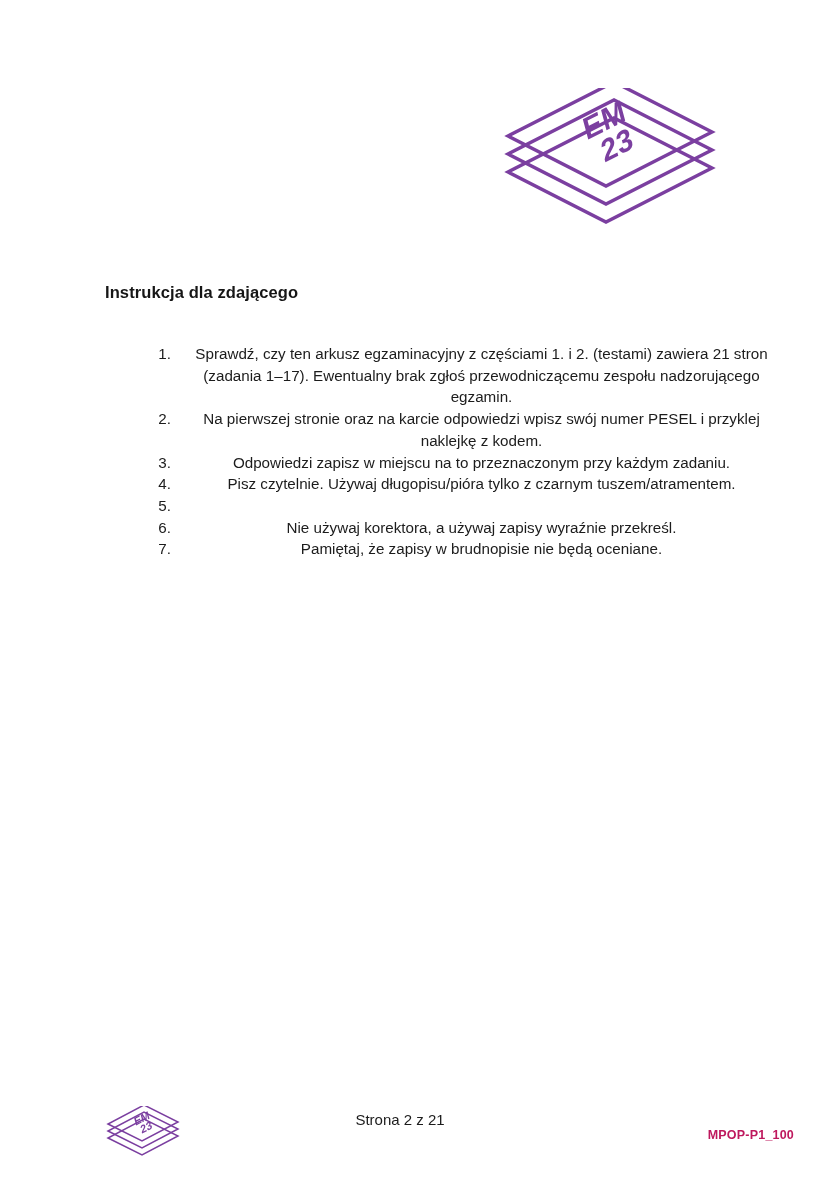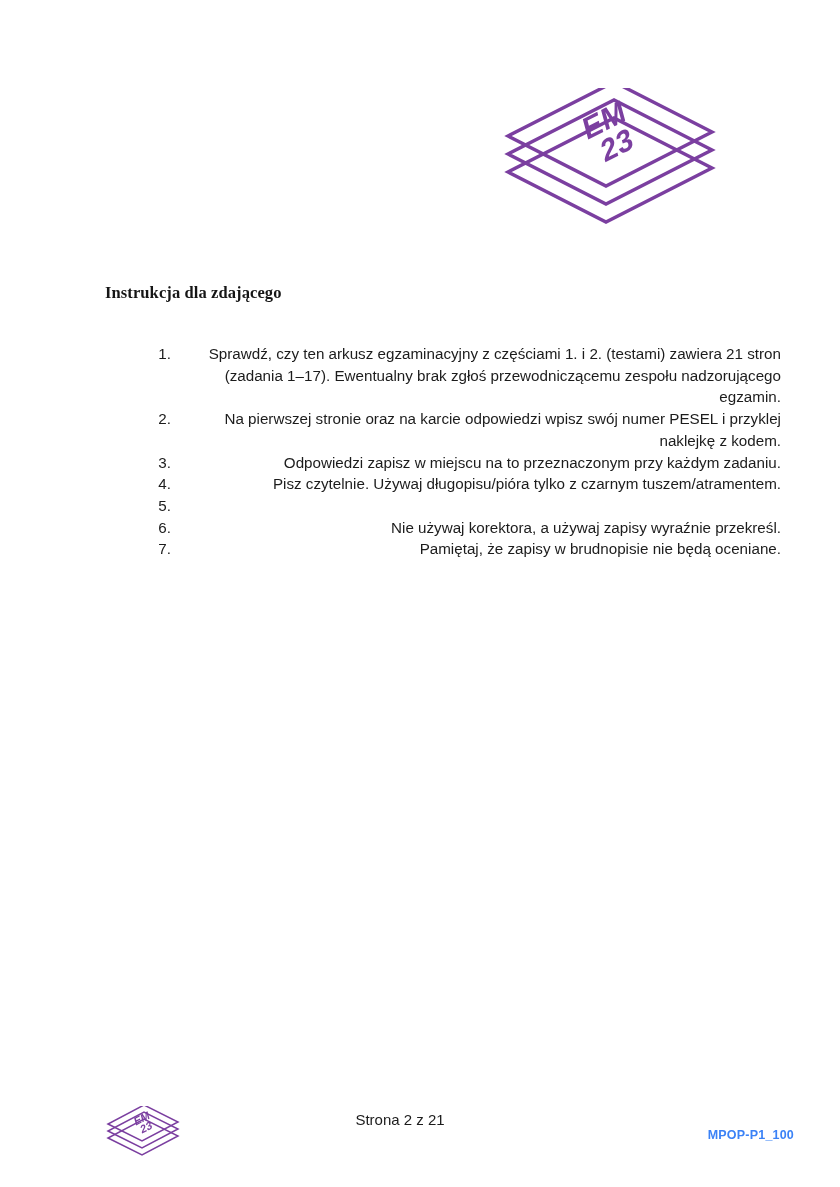--- a/index.html
+++ b/index.html
@@ -35,21 +35,20 @@
 
   
   .instruction-heading {
     position: absolute;
     left: 105px;
     top: 283px;
     font-size: 16.5px;
     font-weight: bold;
     letter-spacing: 0.1px;
     color: #161616;
-    font-family: Liberation Serif, serif;
   }
 
   .instruction-list {
     position: absolute;
     left: 105px;
     top: 327px;
     width: 636px;
   }
   .instruction-item {
     display: flex;
@@ -61,21 +60,21 @@
   }
   .item-number {
     flex: 0 0 auto;
     width: 26px;
     text-align: right;
     padding-right: 11px;
     white-space: nowrap;
   }
   .item-text {
     flex: 1 1 auto;
-    text-align: right;
+    text-align: center;
   }
   .item-text .sub-line {
     display: block;
   }
 
   
   .footer-logo {
     position: absolute;
     left: 104px;
     top: 1106px;
@@ -96,21 +95,21 @@
     font-size: 15px;
     color: #1c1c1c;
   }
   .footer-code {
     position: absolute;
     right: 46px;
     top: 1128px;
     font-size: 12.5px;
     font-weight: bold;
     letter-spacing: 0.2px;
-    color: #3b82f6;
+    color: #be185d;
   }
 </style>
 </head>
 <body>
 
 <div class="page">
 
   <div class="header-logo">
     <svg viewBox="0 0 220 142" xmlns="http://www.w3.org/2000/svg" aria-hidden="true">
       <g fill="none" stroke="#7B3FA0" stroke-width="3.4" stroke-linejoin="miter">

